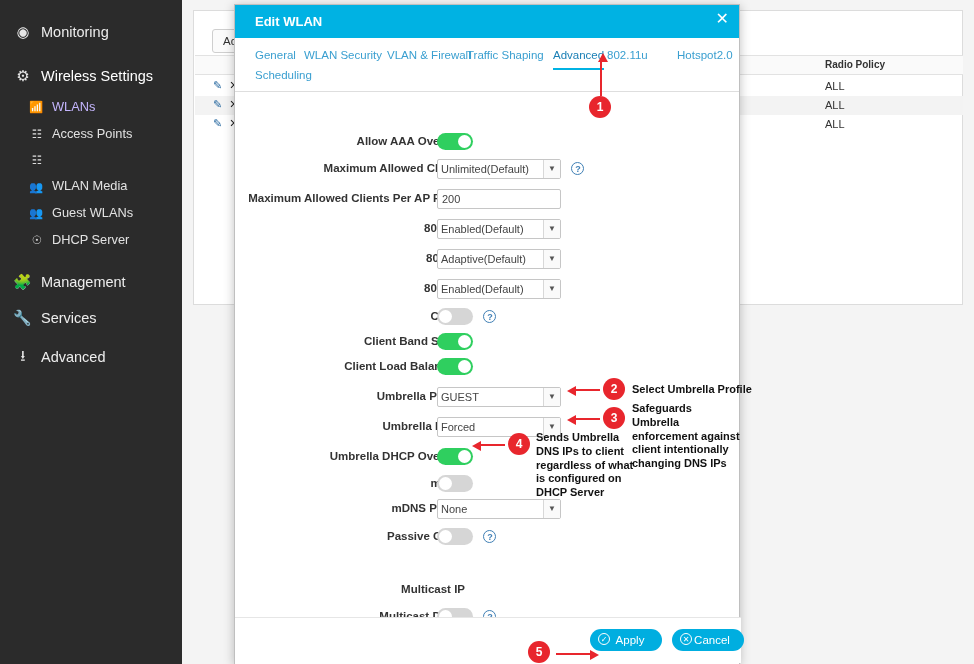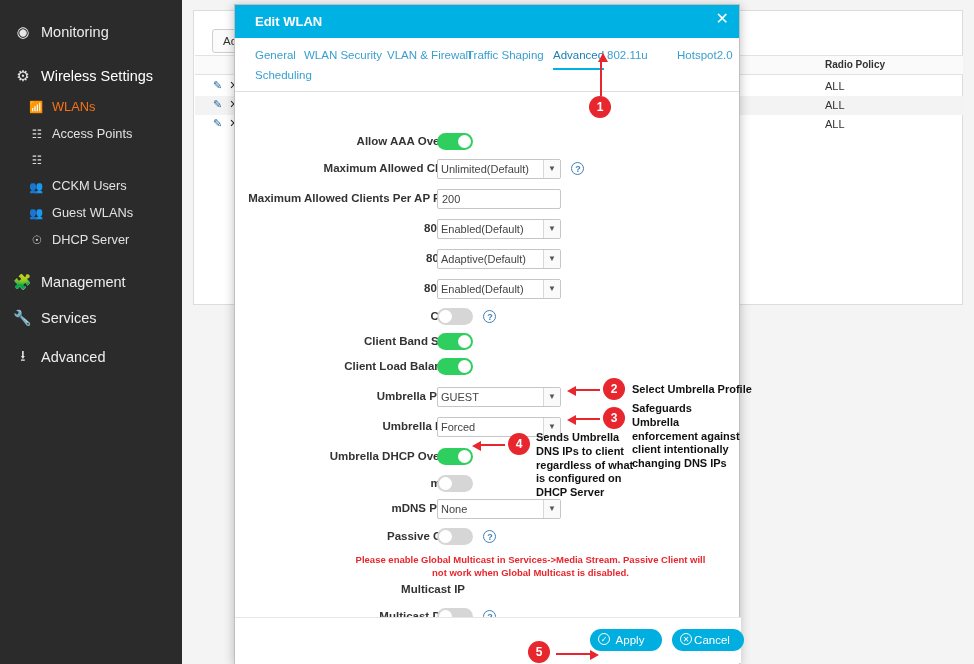--- a/index.html
+++ b/index.html
@@ -37,21 +37,21 @@
   .nav-sub {
     display: flex; align-items: center;
     padding: 6px 10px 6px 28px;
     font-size: 12.8px;
     color: #e2e2e2;
   }
   .nav-sub .sicon {
     width: 18px; display: inline-block; text-align: center;
     font-size: 11.5px; margin-right: 6px; color: #dcdcdc;
   }
-  .nav-sub.selected .lbl { color: #f97316; }
+  .nav-sub.selected .lbl { color: #c4b5fd; }
   .nav-sub .lbl { line-height: 1.15; }
 
   
   .page {
     position: absolute; left: 182px; top: 0;
     width: 792px; height: 664px;
     background: #f4f4f4;
   }
   .panel {
     position: absolute; left: 11px; top: 10px;
@@ -337,21 +337,21 @@
       <span class="sicon">☷</span>
       <span class="lbl">Access Points</span>
     </div>
 
     <div class="nav-sub" style="align-items:flex-start">
       <span class="sicon">☷</span>
     </div>
 
     <div class="nav-sub">
       <span class="sicon">👥</span>
-      <span class="lbl">CCKM Users</span>
+      <span class="lbl">WLAN Media</span>
     </div>
 
     <div class="nav-sub">
       <span class="sicon">👥</span>
       <span class="lbl">Guest WLANs</span>
     </div>
 
     <div class="nav-sub">
       <span class="sicon">☉</span>
       <span class="lbl">DHCP Server</span>
@@ -552,22 +552,20 @@
       </div>
 
       <div class="field" style="top:515px;">
         <div class="flabel" style="right:276px;">Multicast Direct</div>
         <div class="fctl" style="left:202px;">
           <span class="toggle off"><span class="knob"></span></span>
           <span class="help">?</span>
         </div>
       </div>
 
-      <div style="position:absolute; left:118px; top:462px; width:355px; text-align:center;
-                  font-size:9.5px; font-weight:bold; color:#e8262d; line-height:1.35;">Please enable Global Multicast in Services-&gt;Media Stream. Passive Client will not work when Global Multicast is disabled.</div>
 
     </div>
 
     <div class="modal-foot">
       <button class="btn btn-apply">
         <span class="bic">✓</span>
         <span>Apply</span>
       </button>
       <button class="btn btn-cancel">
         <span class="bic">✕</span>

